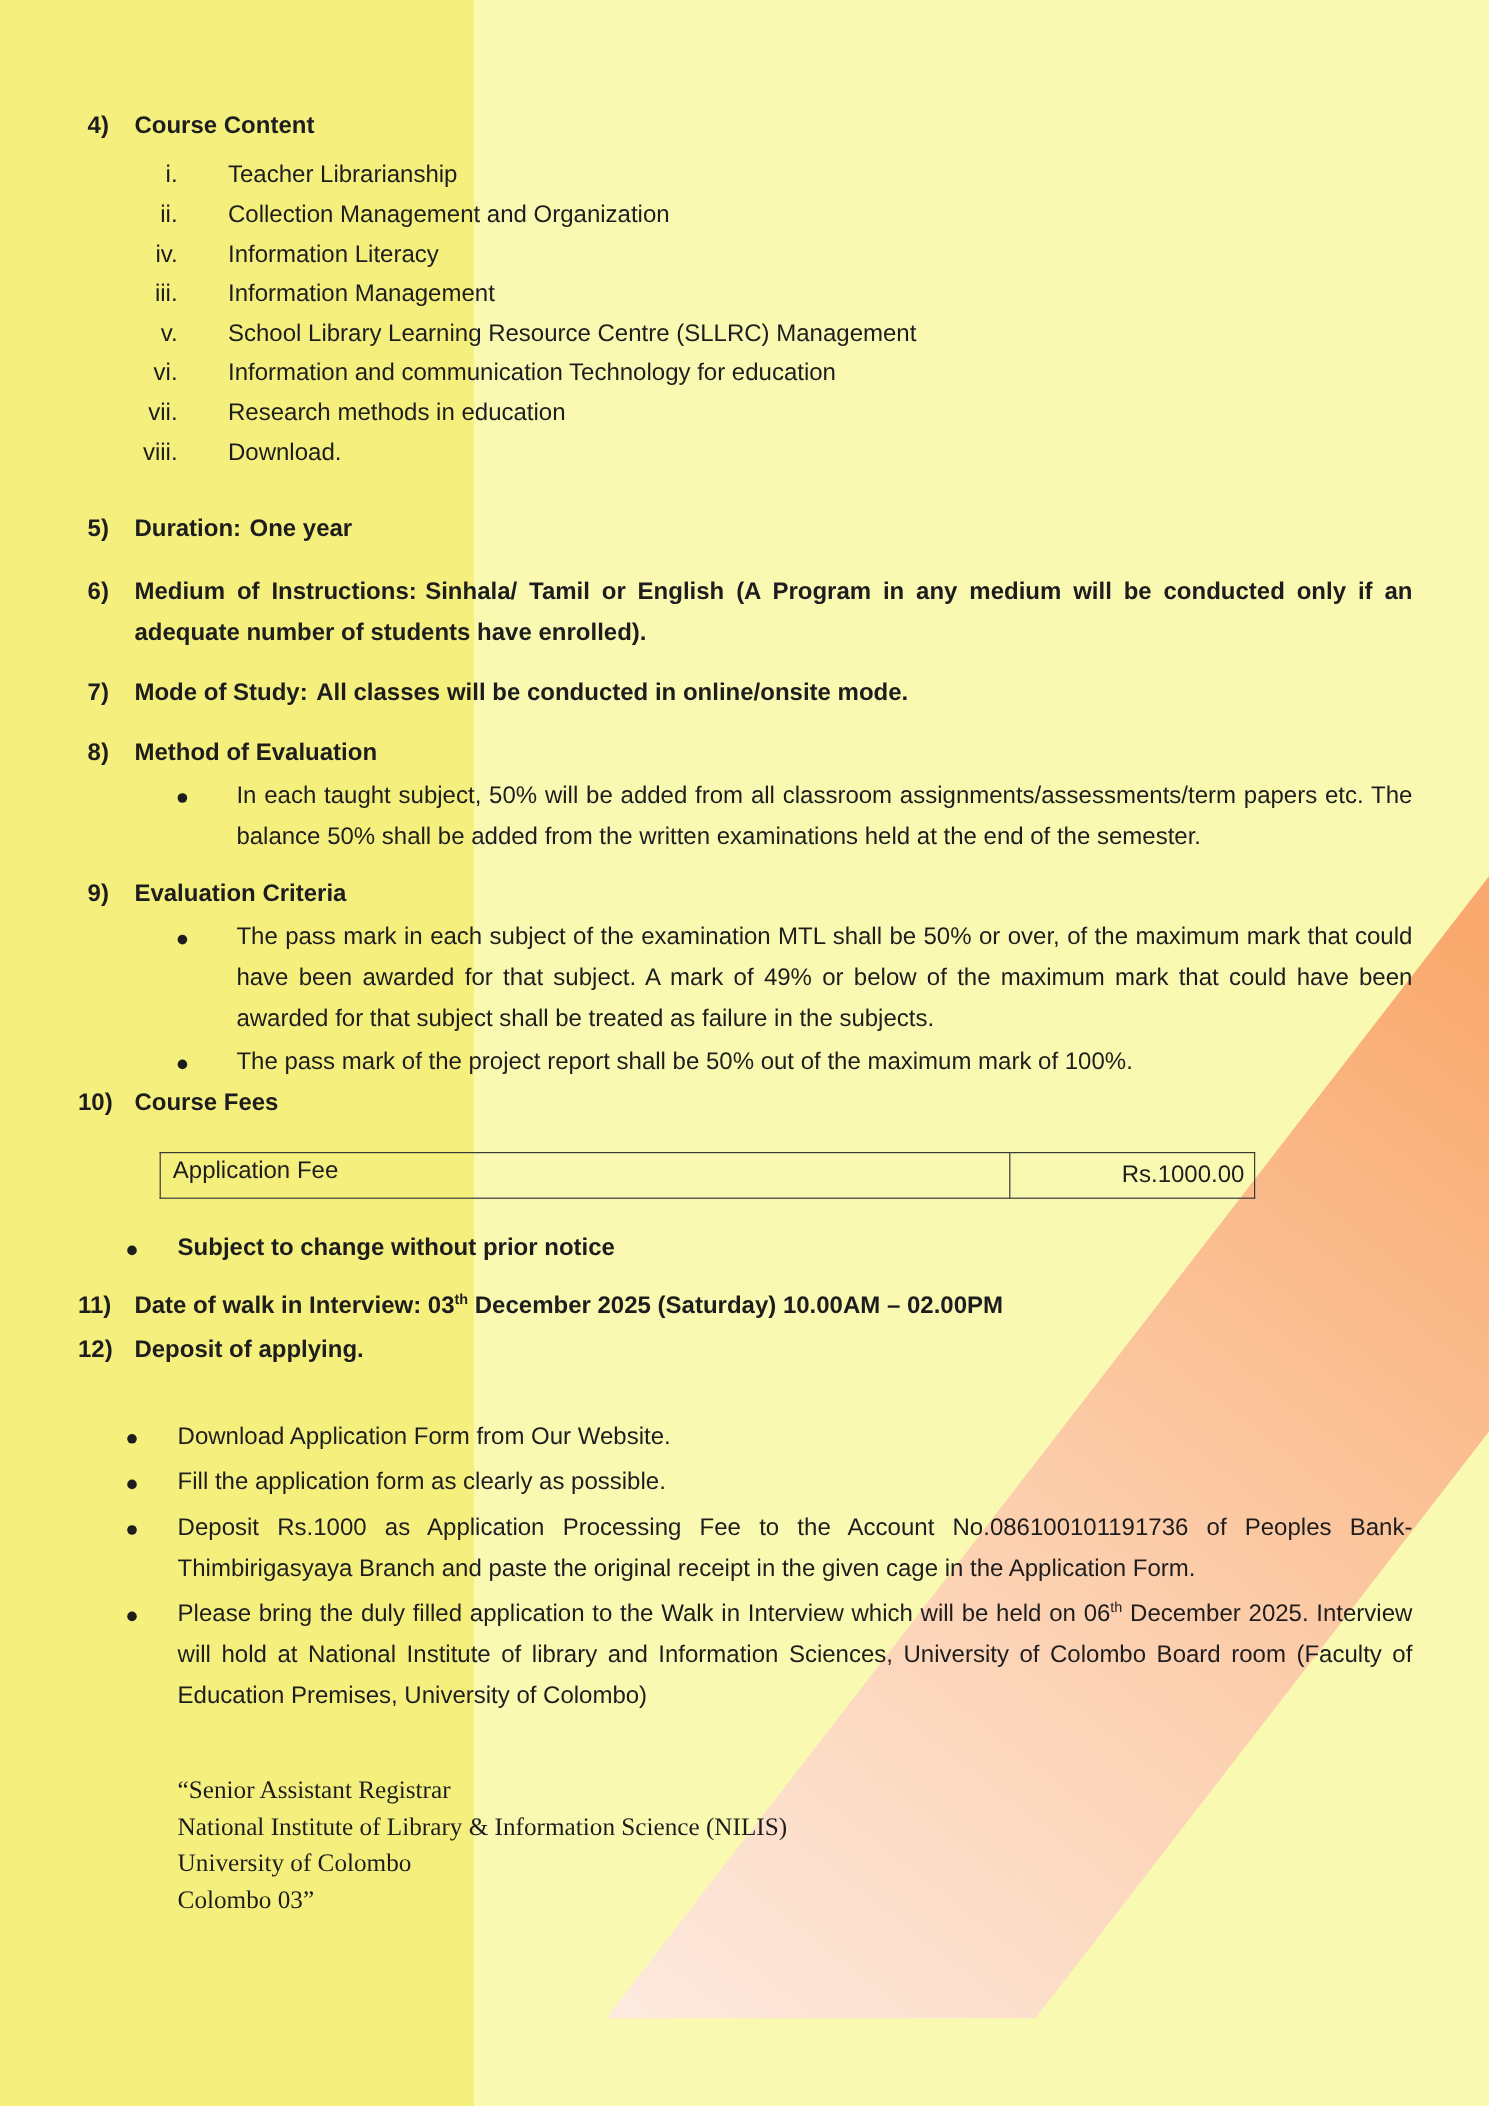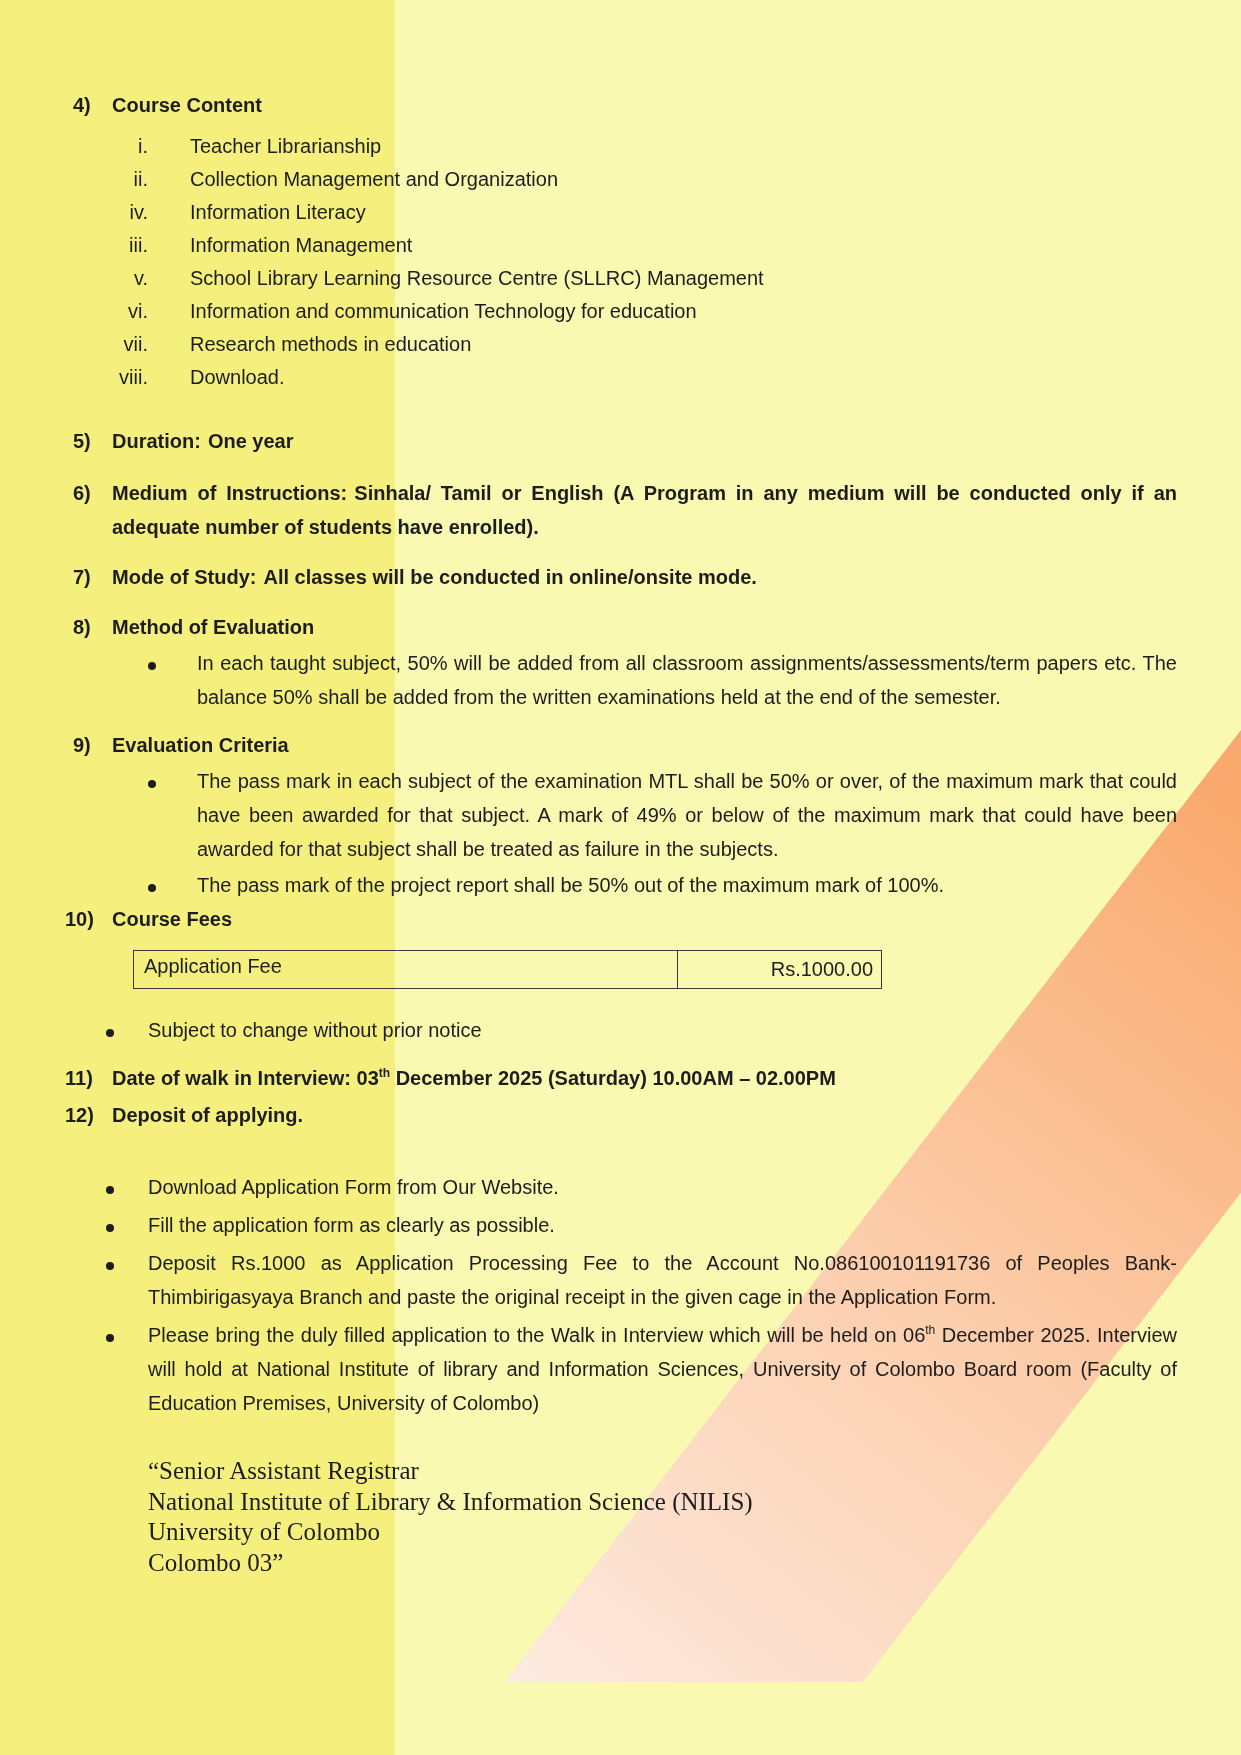--- a/index.html
+++ b/index.html
@@ -25,36 +25,36 @@
   
   .b1{display:flex;margin-top:2px;}
   .b1 .dotbox{flex:0 0 49px;margin-left:36px;}
   
   .b0{display:flex;margin-left:41px;}
   .b0 .dotbox{flex:0 0 42px;}
   .bt{flex:1;min-width:0;}
   .dot{display:inline-block;width:8px;height:8px;border-radius:50%;background:#1d1d1d;margin-top:13px;}
   .sup{font-size:60%;vertical-align:super;line-height:0;}
   
-  table.fees{border-collapse:collapse;margin-left:68px;margin-top:14px;width:749px;table-layout:fixed;}
+  table.fees{border-collapse:collapse;margin-left:68px;margin-top:24px;width:913px;table-layout:fixed;}
   table.fees td{border:1.5px solid #3a3a3a;padding:1px 8px 2px 10px;vertical-align:top;}
   td.amt{width:185px;text-align:right;padding-right:13px;}
   td.feelabel{line-height:29px;}
   .feesmall{font-size:16px;}
   
-  .sig{margin-left:83px;margin-top:36px;font-family:"Liberation Serif",serif;font-size:25px;line-height:30.5px;}
+  .sig{margin-left:83px;margin-top:46px;font-family:"Liberation Serif",serif;font-size:21px;line-height:30.5px;}
   
   .mt-topics{margin-top:8px;}
   .mt-5{margin-top:30px;}
   .mt-6{margin-top:18px;}
   .mt-7{margin-top:16px;}
   .mt-8{margin-top:16px;}
   .mt-9{margin-top:14px;}
   .mt-10{margin-top:0px;}
-  .mt-note{margin-top:24px;}
+  .mt-note{margin-top:24px;font-weight:bold;}
   .mt-11{margin-top:14px;}
   .mt-12{margin-top:3px;}
   .mt-proc{margin-top:38px;}
   .pb{margin-bottom:4px;justify-content:flex-end;}
 </style>
 </head>
 <body>
 
 <div class="page">
   <div class="band-left"></div>

